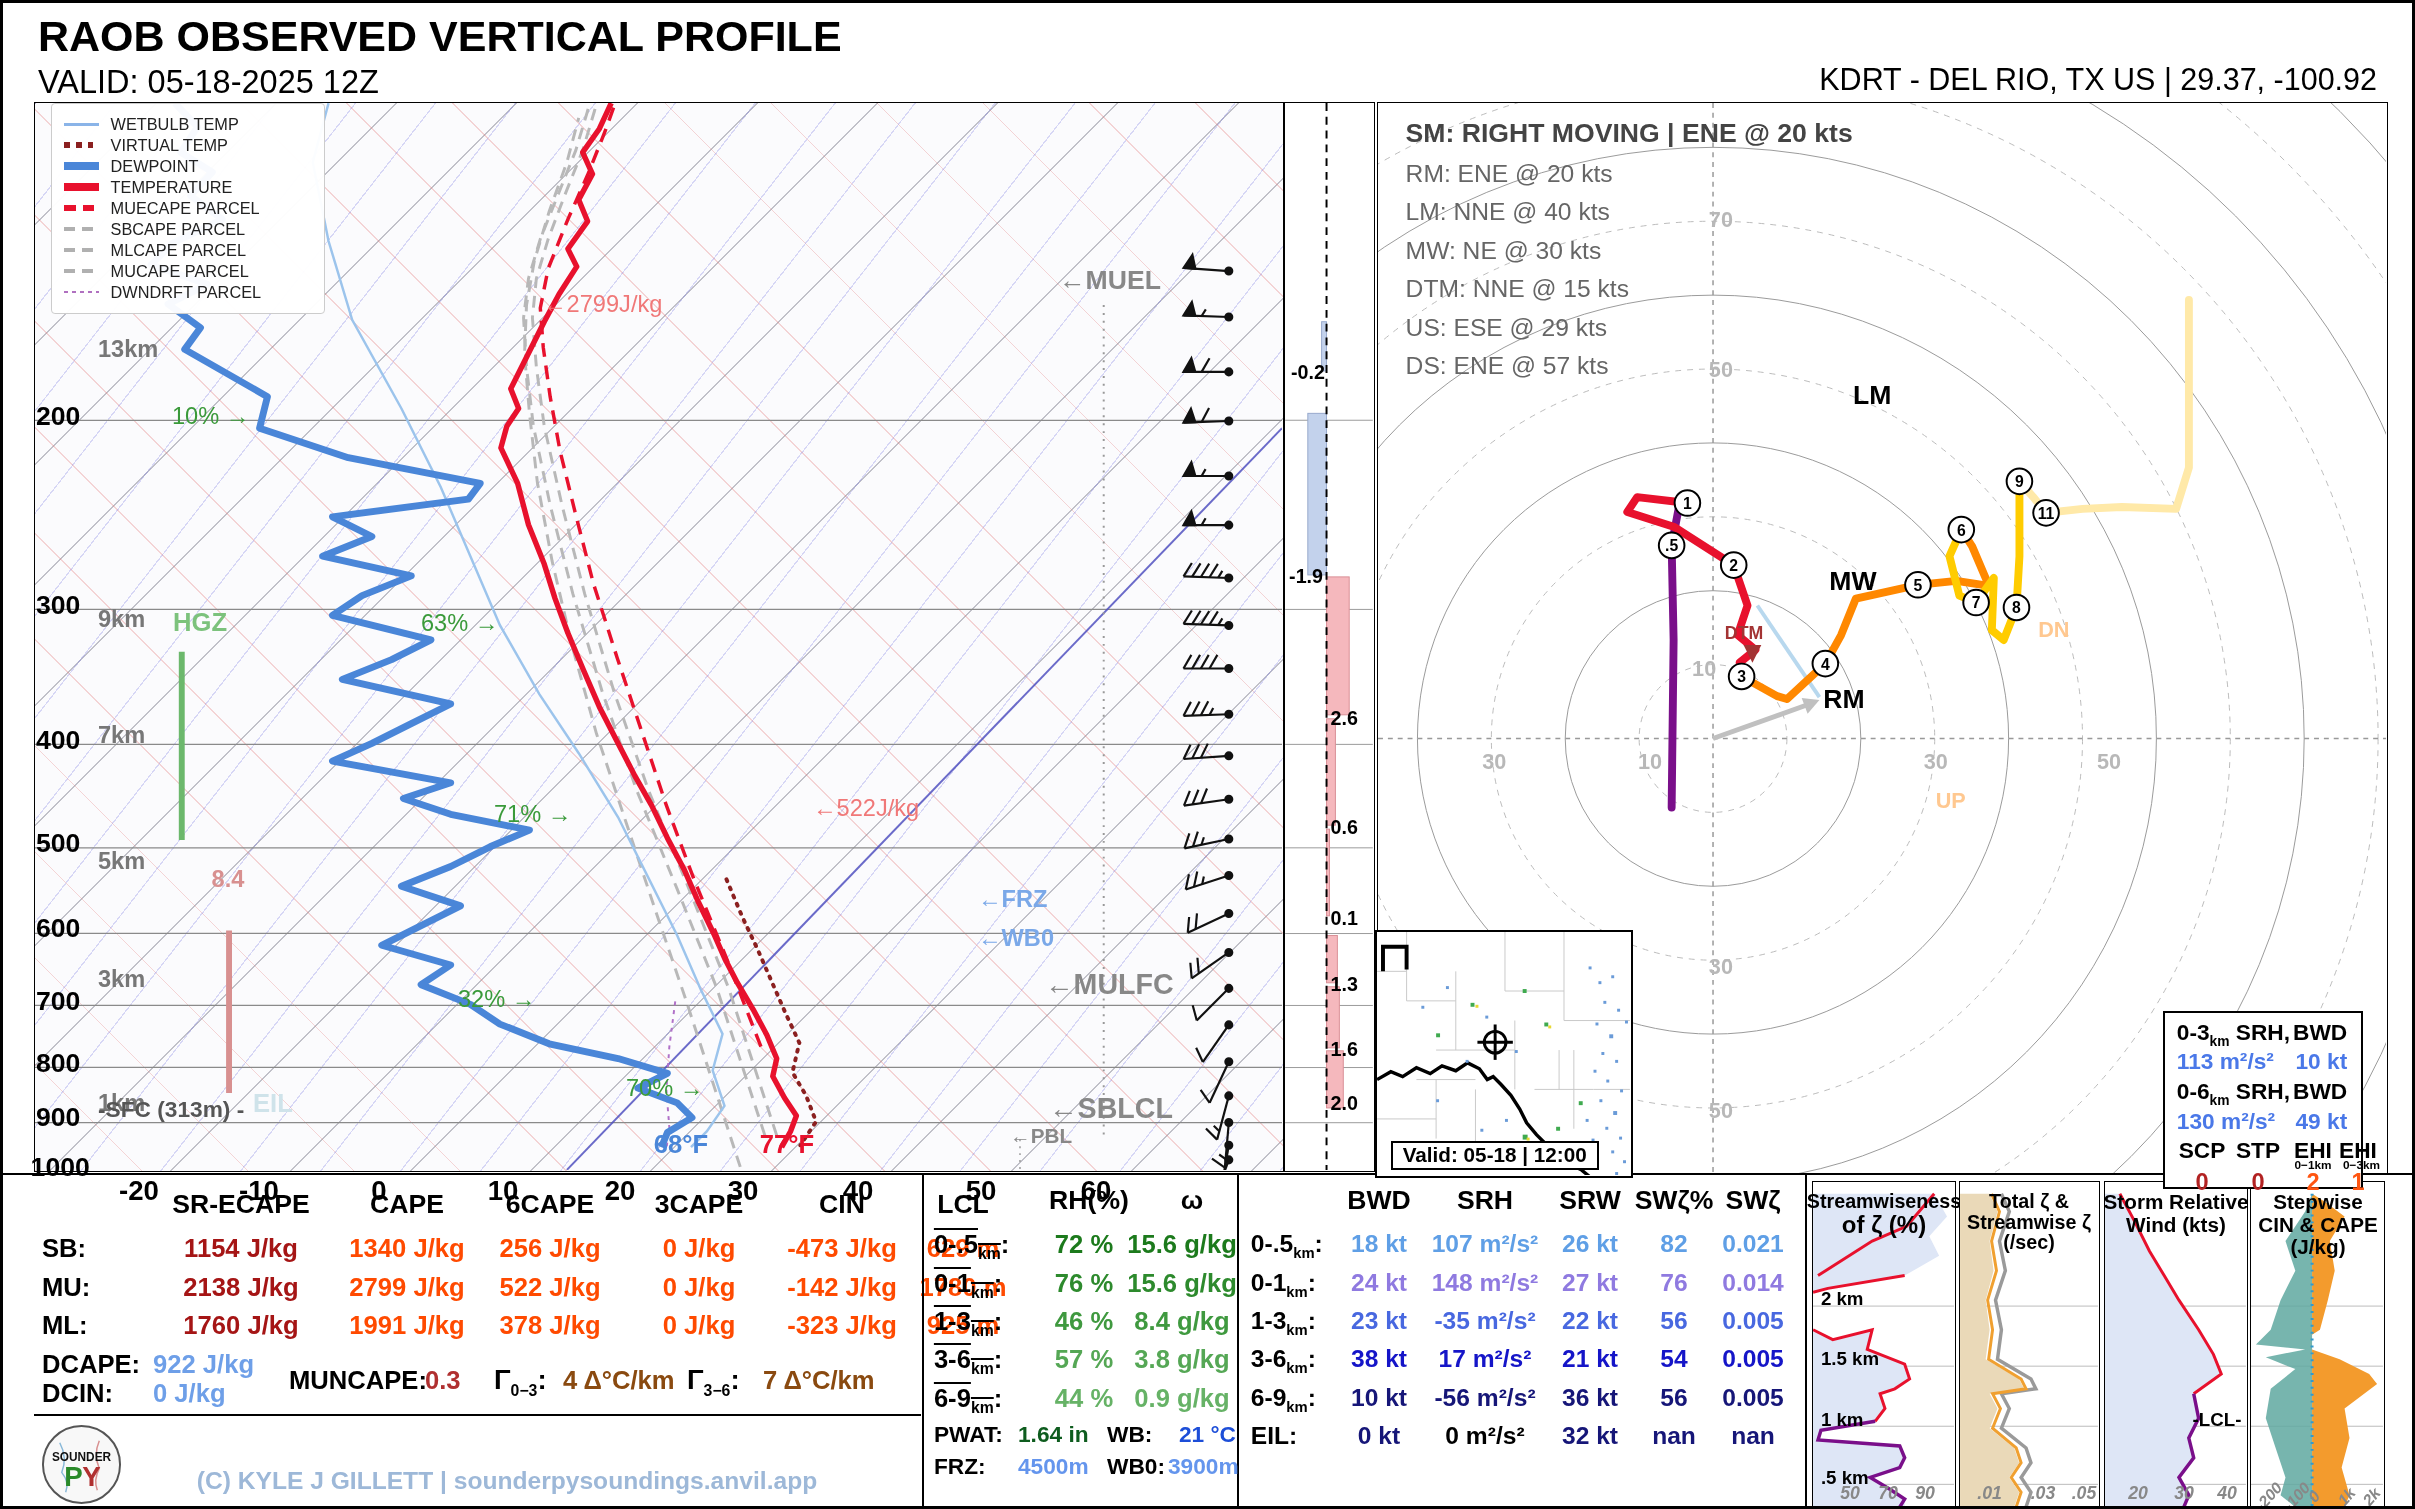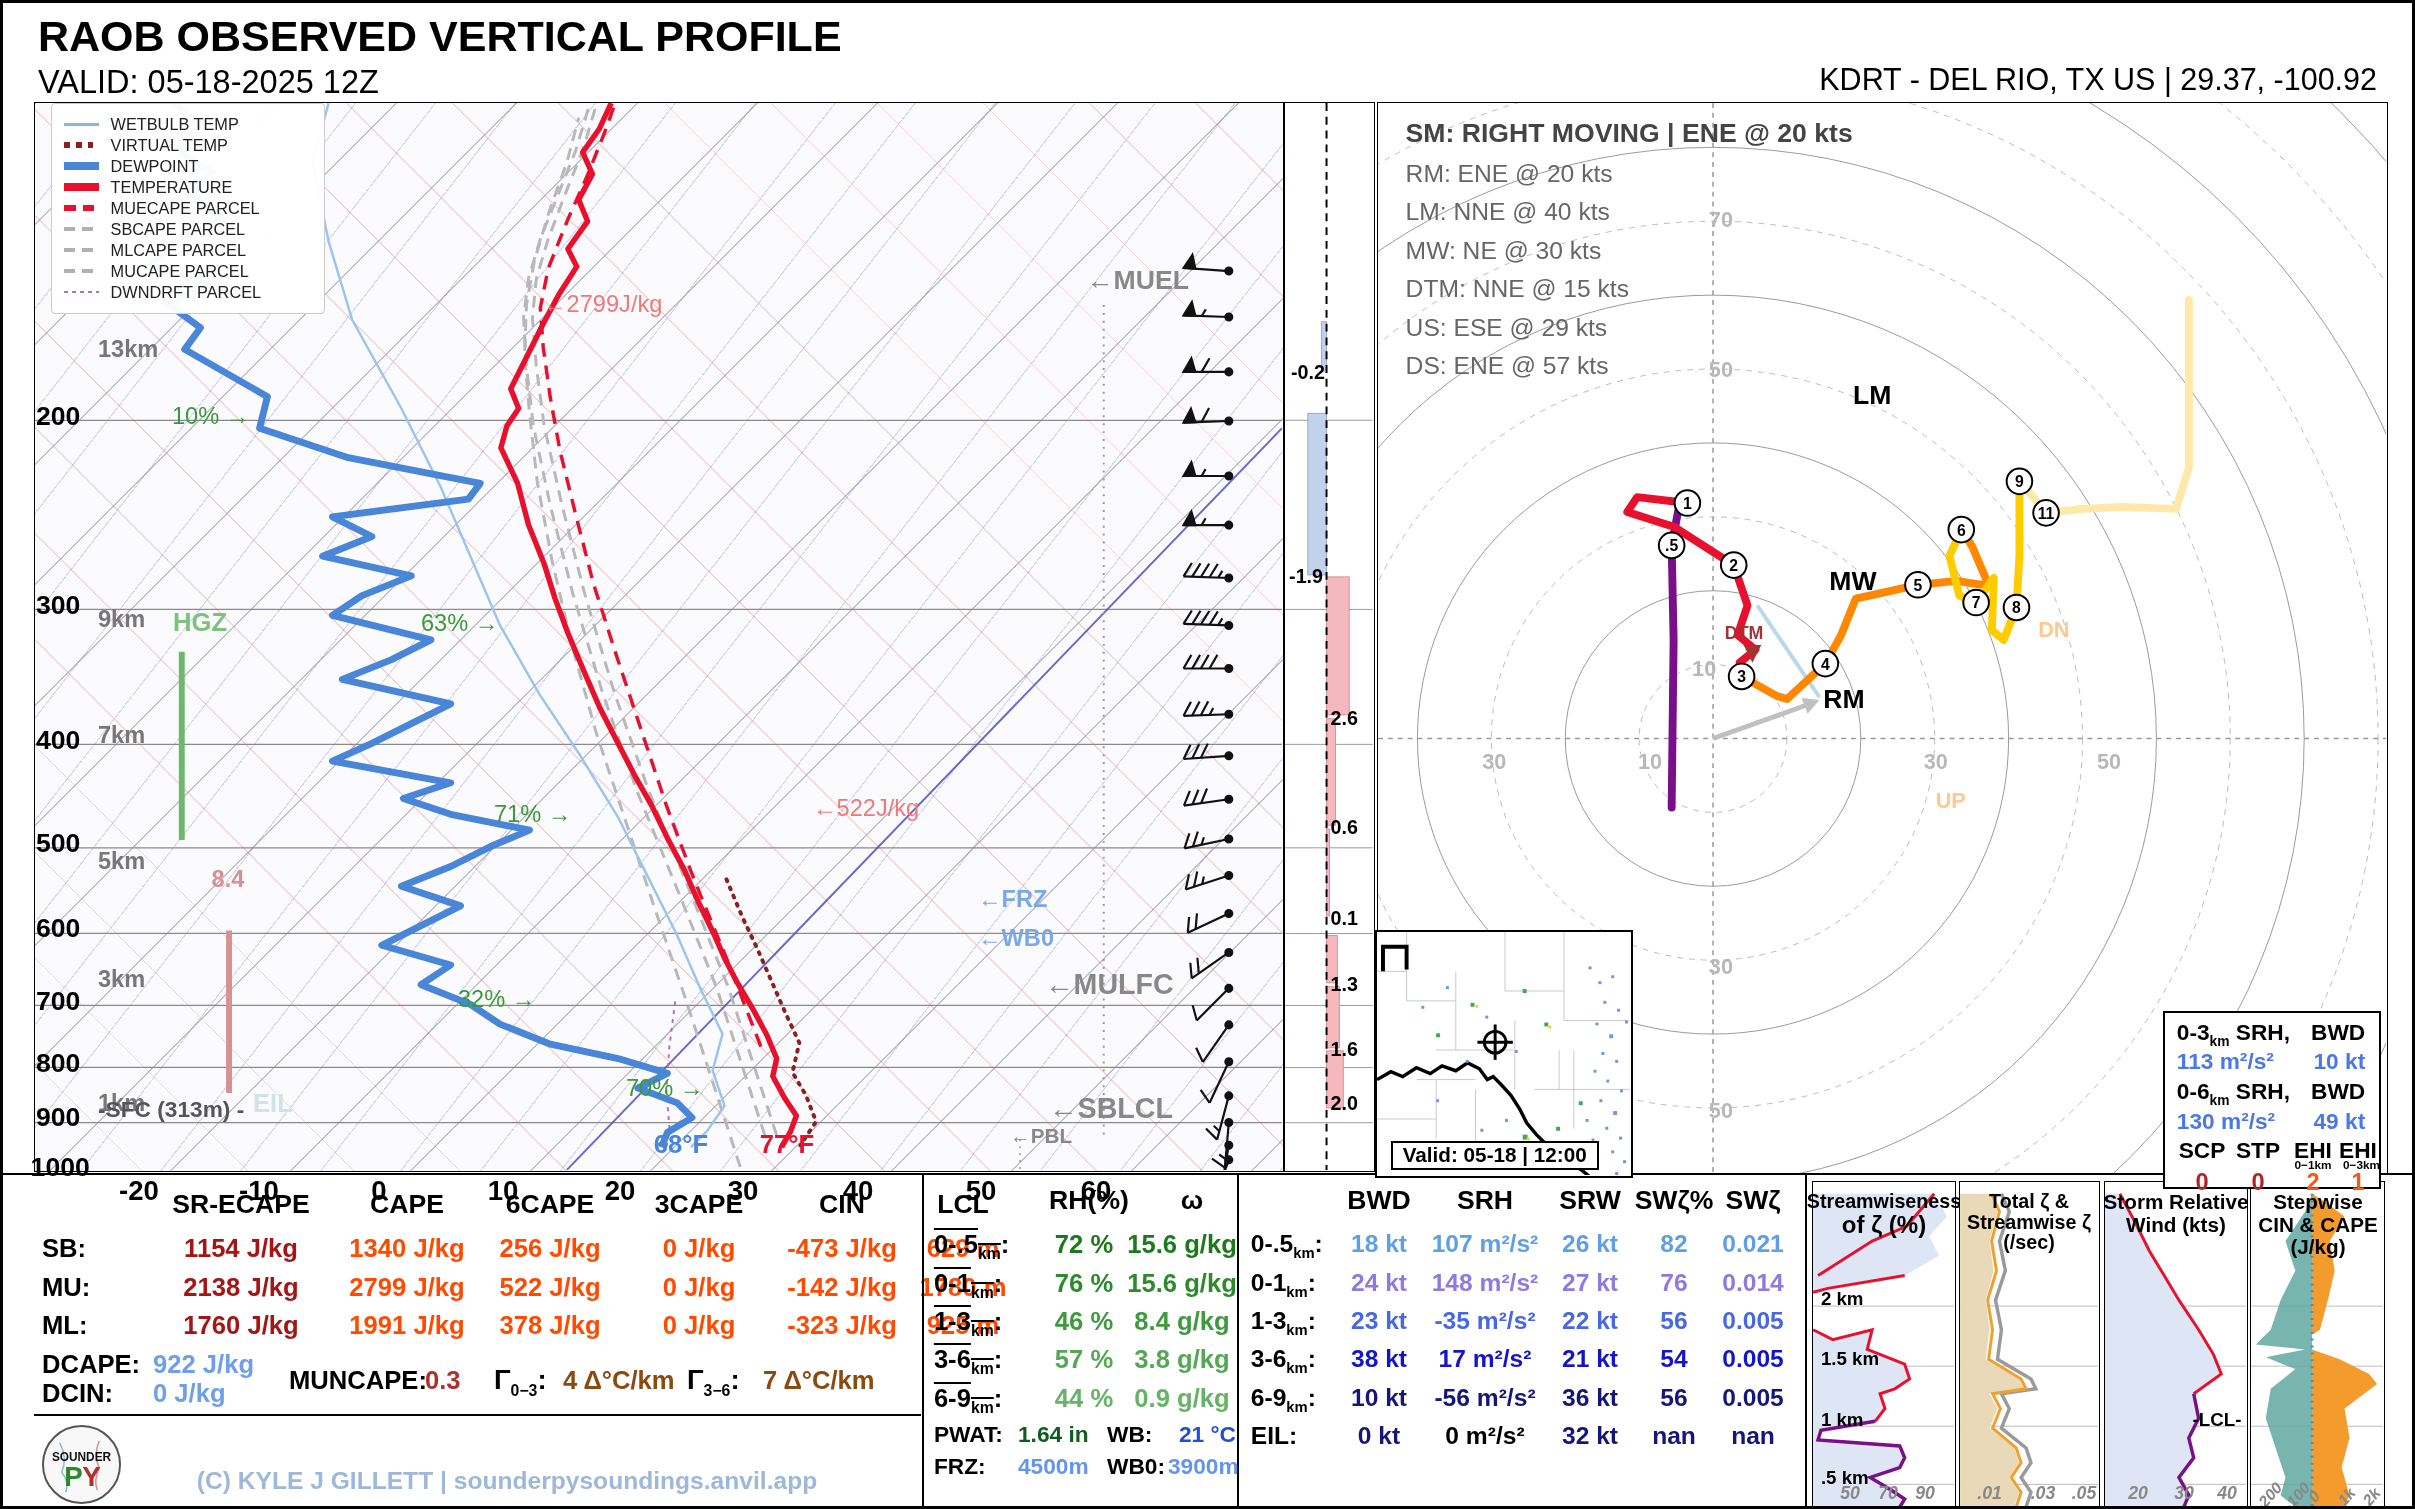--- a/index.html
+++ b/index.html
@@ -232,21 +232,21 @@
   <span class="abs b ctr" style="left:136px;top:1174px;font-size:27.6px;">-20</span>
   <span class="abs b ctr" style="left:256px;top:1174px;font-size:27.6px;">-10</span>
   <span class="abs b ctr" style="left:376px;top:1174px;font-size:27.6px;">0</span>
   <span class="abs b ctr" style="left:500px;top:1174px;font-size:27.6px;">10</span>
   <span class="abs b ctr" style="left:617px;top:1174px;font-size:27.6px;">20</span>
   <span class="abs b ctr" style="left:740px;top:1174px;font-size:27.6px;">30</span>
   <span class="abs b ctr" style="left:855px;top:1174px;font-size:27.6px;">40</span>
   <span class="abs b ctr" style="left:978px;top:1174px;font-size:27.6px;">50</span>
   <span class="abs b ctr" style="left:1093px;top:1174px;font-size:27.6px;">60</span>
 
-  <span class="abs b" style="left:1056px;top:264px;font-size:26.6px;color:#888;margin-left:28px;">←MUEL</span>
+  <span class="abs b" style="left:1056px;top:264px;font-size:26.6px;color:#888;">←MUEL</span>
   <span class="abs" style="left:540px;top:290px;font-size:23.6px;color:#f07878;">←2799J/kg</span>
   <span class="abs" style="left:810px;top:794px;font-size:23.6px;color:#f07878;">←522J/kg</span>
   <span class="abs" style="left:169px;top:402px;font-size:23.6px;color:#3a9a3a;">10% →</span>
   <span class="abs" style="left:418px;top:609px;font-size:23.6px;color:#3a9a3a;">63% →</span>
   <span class="abs" style="left:491px;top:800px;font-size:23.6px;color:#3a9a3a;">71% →</span>
   <span class="abs" style="left:455px;top:985px;font-size:23.6px;color:#3a9a3a;">32% →</span>
   <span class="abs" style="left:623px;top:1074px;font-size:23.6px;color:#3a9a3a;">70% →</span>
   <span class="abs b ctr" style="left:197px;top:607px;font-size:25.6px;color:#7cc27c;">HGZ</span>
   <span class="abs b ctr" style="left:225px;top:865px;font-size:23.6px;color:#d89090;">8.4</span>
   <span class="abs b" style="left:975px;top:885px;font-size:23.6px;color:#7aa8e8;">←FRZ</span>
@@ -437,21 +437,21 @@
       </g>
       <g stroke="#000" stroke-width="3" fill="none">
         <circle cx="120" cy="112" r="11"></circle>
         <line x1="120" y1="94" x2="120" y2="130"></line>
         <line x1="102" y1="112" x2="138" y2="112"></line>
       </g>
     </svg>
     <div class="abs b" style="left:13.8px;bottom:5.9px;border:2.5px solid #000;background:#fff;padding:2px 9.9px;font-size:20.7px;">Valid: 05-18 | 12:00</div>
   </div>
 
-  <div class="panelbox" style="left:2160px;top:1008px;width:218px;height:178px;z-index:6;">
+  <div class="panelbox" style="left:2160px;top:1008px;width:200px;height:178px;z-index:6;">
     <span class="abs b" style="left:11.8px;top:7.9px;font-size:22.7px;"><span>0-3</span><sub style="font-size:13.8px;">km</sub><span> SRH,</span></span>
     <span class="abs b" style="right:13.8px;top:7.9px;font-size:22.7px;">BWD</span>
     <span class="abs b" style="left:11.8px;top:37px;font-size:22.7px;color:#4a78e8;">113 m²/s²</span>
     <span class="abs b" style="right:13.8px;top:37px;font-size:22.7px;color:#4a78e8;">10 kt</span>
     <span class="abs b" style="left:11.8px;top:67px;font-size:22.7px;"><span>0-6</span><sub style="font-size:13.8px;">km</sub><span> SRH,</span></span>
     <span class="abs b" style="right:13.8px;top:67px;font-size:22.7px;">BWD</span>
     <span class="abs b" style="left:11.8px;top:97px;font-size:22.7px;color:#4a78e8;">130 m²/s²</span>
     <span class="abs b" style="right:13.8px;top:97px;font-size:22.7px;color:#4a78e8;">49 kt</span>
     <span class="abs b ctr" style="left:37px;top:126px;font-size:22.7px;">SCP</span>
     <span class="abs b ctr" style="left:93px;top:126px;font-size:22.7px;">STP</span>

